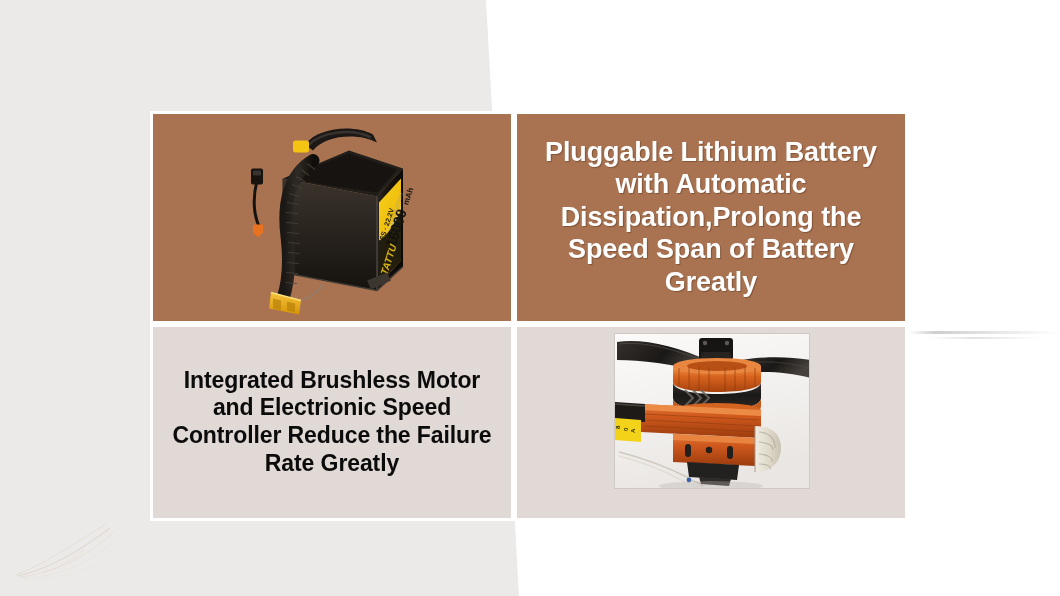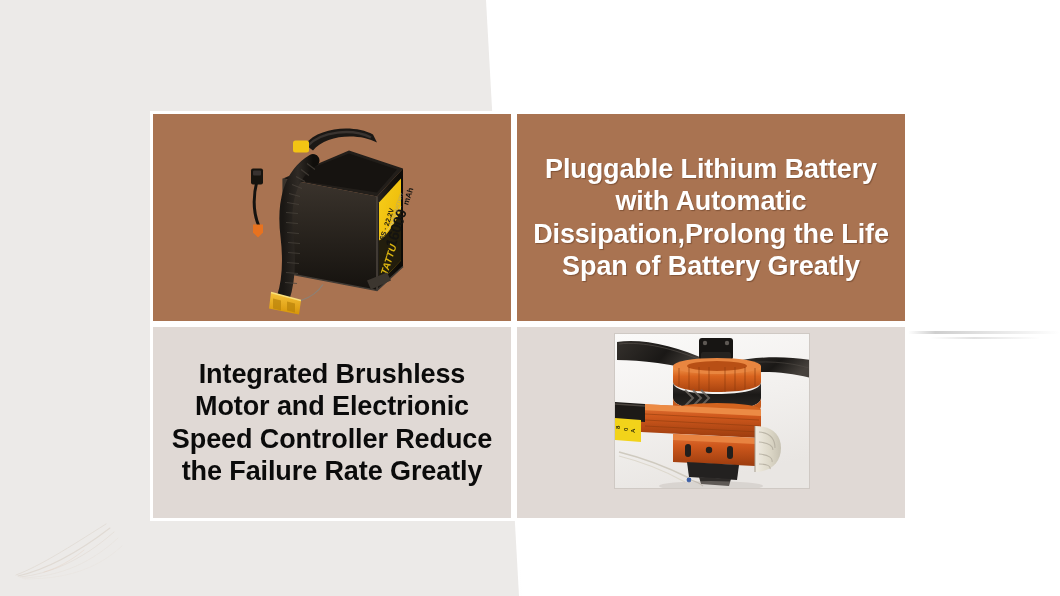--- a/index.html
+++ b/index.html
@@ -121,21 +121,21 @@
     padding: 0 10px;
     box-sizing: border-box;
   }
   .cell-text.light {
     color: #ffffff;
     font-size: 27px;
     text-shadow: 1px 1px 1px rgba(80,45,25,.45);
   }
   .cell-text.dark {
     color: #0b0b0b;
-    font-size: 27px;
+    font-size: 23px;
   }
 
   
   .battery-art {
     position: absolute;
     left: 50%;
     top: 50%;
     transform: translate(-50%, -50%);
     width: 210px;
     height: 195px;
@@ -276,21 +276,21 @@
         <path d="M44 172 L 74 180 L 72 194 L 42 188 Z" fill="url(#xtG)"></path>
         <path d="M46 178 L 54 180 L 54 190 L 46 188 Z" fill="#b8820a" opacity=".7"></path>
         <path d="M60 181 L 68 183 L 68 192 L 60 190 Z" fill="#b8820a" opacity=".7"></path>
         <path d="M44 172 L 74 180" stroke="#fae07a" stroke-width="1.4" fill="none"></path>
 
         <path d="M74 180 C 86 176, 92 170, 96 164" fill="none" stroke="#8b8278" stroke-width="1.2"></path>
       </svg>
     </div>
 
     <div class="cell brown">
-      <div class="cell-text light">Pluggable Lithium Battery with Automatic Dissipation,Prolong the Life Span of Battery Greatly</div>
+      <div class="cell-text light">Pluggable Lithium Battery with Automatic Dissipation,Prolong the Speed Span of Battery Greatly</div>
     </div>
 
     <div class="cell beige">
       <div class="cell-text dark">Integrated Brushless Motor and Electrionic Speed Controller Reduce the Failure Rate Greatly</div>
     </div>
 
     <div class="cell beige">
       <div class="motor-photo">
         <svg class="motor-art" viewBox="0 0 196 156">
           <defs>

